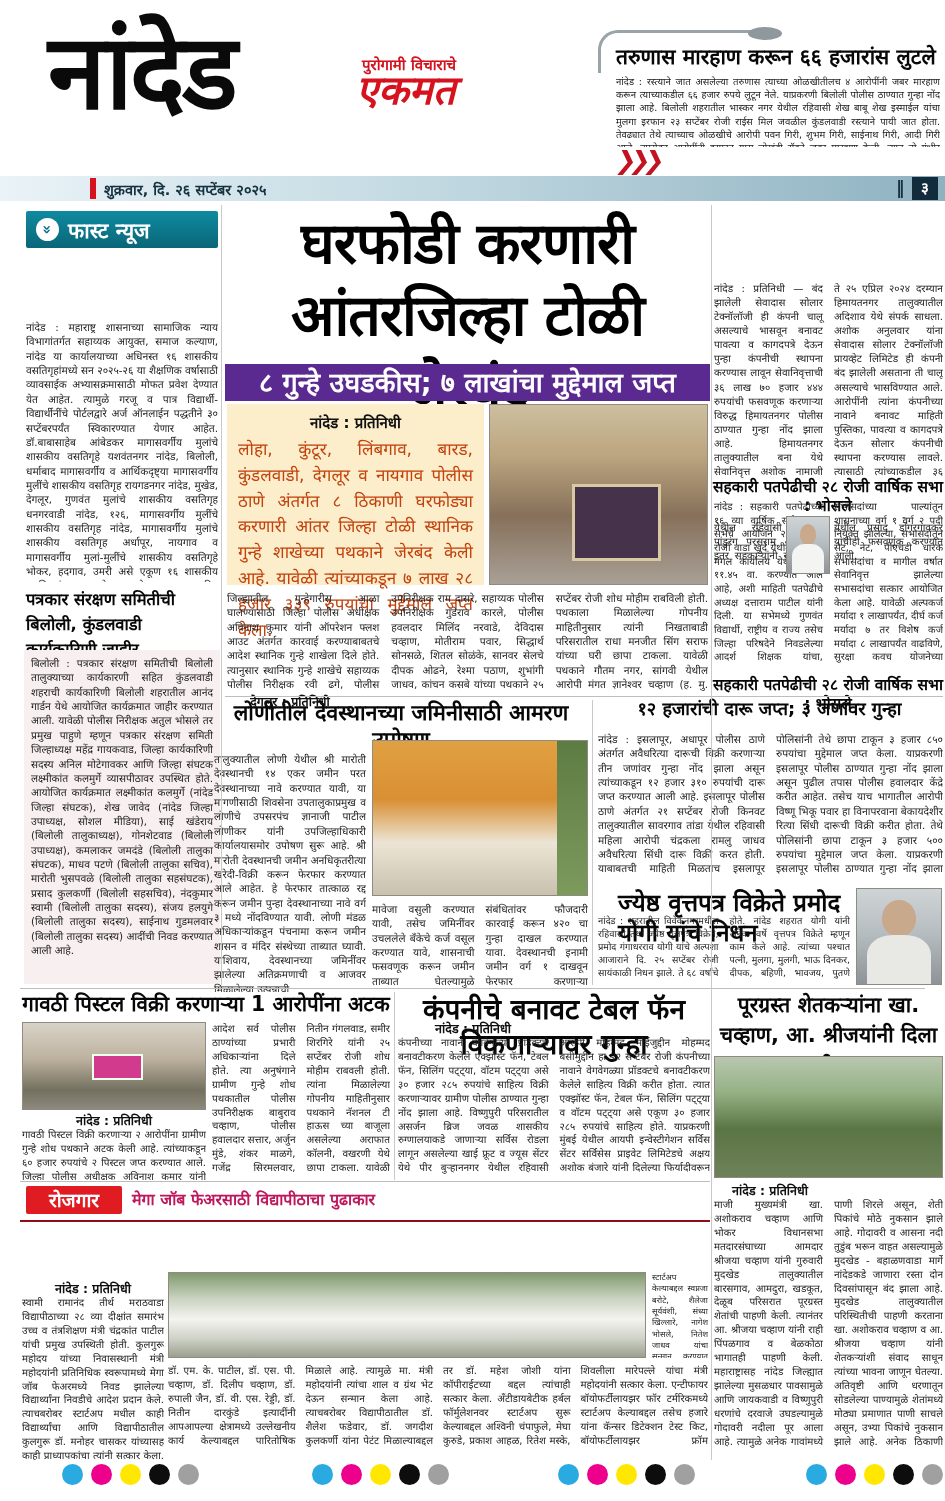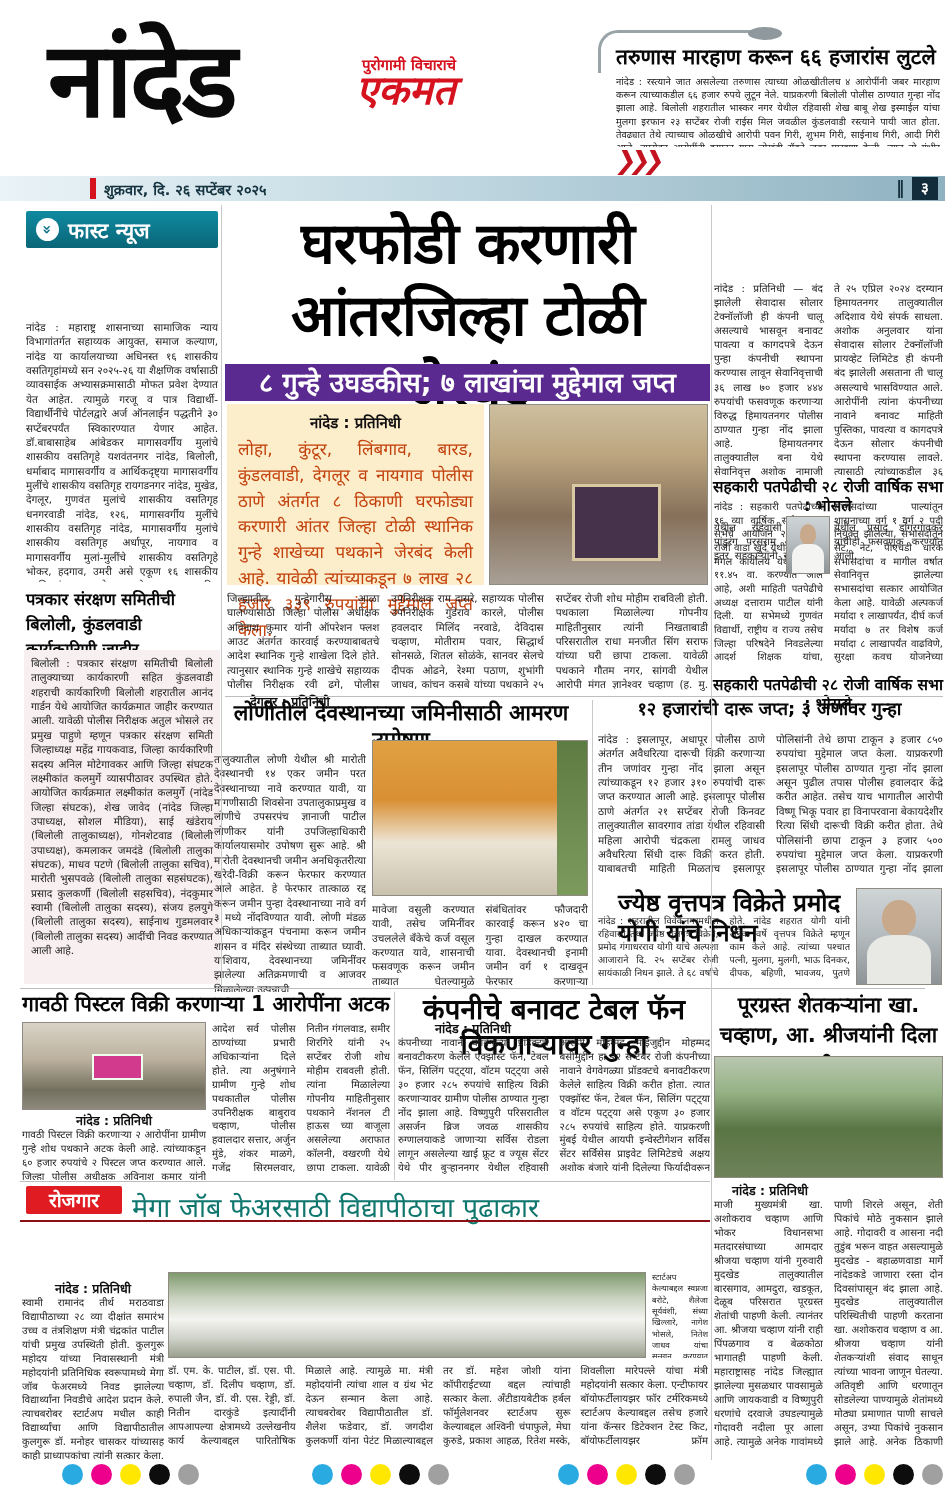--- a/index.html
+++ b/index.html
@@ -38,21 +38,21 @@
   
   .leadhead{font-weight:900;font-size:57px;line-height:1.27;color:#000;text-align:center;letter-spacing:-1px}
   .purpleband{background:#5b2a90;color:#fff;font-weight:800;font-size:27px;text-align:center;line-height:37px}
   .beige{background:#fcedcb;padding:8px 11px;box-sizing:border-box}
   .intro{font-weight:400;font-size:17px;line-height:1.52;text-align:justify;color:#c2410c}
   .chev{color:#c41320;font-weight:900;font-size:25px;letter-spacing:-7px;transform:skewX(-10deg);display:inline-block}
   .corner{border-left:3px solid #9aa4a8;border-top:3px solid #9aa4a8;border-top-left-radius:20px}
   .oval{background:#8f999d;border-radius:50%}
   
   .jobbox{background:#e11b22;color:#fff;font-weight:800;font-size:19px;text-align:center;line-height:28px;border-radius:2px}
-  .jobhead{font-weight:400;font-size:27px;color:#0f766e}
+  .jobhead{font-weight:700;font-size:16px;color:#be185d}
   .redrule{height:2px;background:#8b0f14}
   .patilhead{color:#a0289a;font-weight:900;font-size:40px;text-align:center;line-height:1.25;letter-spacing:-1px}
   
   .dots{display:flex;gap:8px}
   .dot{width:21px;height:21px;border-radius:50%}
   .dc{background:#29abe2}.dm{background:#ec008c}.dy{background:#ffe700}.dk{background:#0d0d0d}.dg{background:#a0a0a0}
   
   .ph-lead{background:linear-gradient(180deg,#cdbf9f 0%,#bca57f 28%,#86705a 62%,#a9a096 100%)}
   .ph-board{position:absolute;left:38%;top:44%;width:38%;height:40%;background:#46324a;border:3px solid #d8c9a2}
   .ph-tent{background:linear-gradient(180deg,#e0a143 0%,#d98f33 38%,#ece5d5 66%,#c9c0ae 100%)}
@@ -63,21 +63,21 @@
   .ph-port{background:linear-gradient(180deg,#cfd4d6 0%,#b7bec2 45%,#8d9397 100%)}
   .face{position:absolute;left:30%;top:12%;width:40%;height:38%;background:#c9a98c;border-radius:50% 50% 46% 46%}
   .torso{position:absolute;left:12%;top:48%;width:76%;height:52%;background:#e8e8e4;border-radius:40% 40% 0 0}
   .ph-grp{background:linear-gradient(180deg,#7f9a6d 0%,#c9d2c0 30%,#f4f4f0 55%,#cfd2c8 78%,#9aa08e 100%)}
 </style>
 </head>
 <body>
 
 <div id="page">
 
-  <div class="abs title-nanded" style="left:48px;top:28px">नांदेड</div>
+  <div class="abs title-nanded" style="left:48px;top:20px">नांदेड</div>
   <div class="abs tagline" style="left:362px;top:54px">पुरोगामी विचाराचे</div>
   <div class="abs brand" style="left:356px;top:70px">एकमत</div>
 
   <div class="abs corner" style="left:598px;top:30px;width:168px;height:40px"></div>
   <div class="abs oval" style="left:748px;top:27px;width:34px;height:13px"></div>
   <div class="abs hl" style="left:616px;top:44px;width:324px;font-size:21px">तरुणास मारहाण करून ६६ हजारांस लुटले</div>
   <div class="abs bd" style="left:616px;top:75px;width:324px;height:72px;font-size:9.6px">नांदेड : रस्त्याने जात असलेल्या तरुणास त्याच्या ओळखीतीलच ४ आरोपींनी जबर मारहाण करून त्याच्याकडील ६६ हजार रुपये लुटून नेले. याप्रकरणी बिलोली पोलीस ठाण्यात गुन्हा नोंद झाला आहे. बिलोली शहरातील भास्कर नगर येथील रहिवासी शेख बाबू शेख इस्माईल यांचा मुलगा इरफान २३ सप्टेंबर रोजी राईस मिल जवळील कुंडलवाडी रस्त्याने पायी जात होता. तेवढ्यात तेथे त्याच्याच ओळखीचे आरोपी पवन गिरी, शुभम गिरी, साईनाथ गिरी, आदी गिरी आले. उपरोक्त आरोपींनी इरफान यास लोखंडी रॉडने जबर मारहाण केली. त्यात तो गंभीर जखमी झाला. यावेळी उपरोक्त आरोपींनी त्याच्याकडील रोख ६६ हजार रुपये सुद्धा लुटून नेले. याप्रकरणी बिलोली पोलीस ठाण्यात गुन्हा नोंद झाला असून पुढील तपास सहाय्यक पोलीस निरीक्षक शिंदे करीत आहेत.</div>
   <div class="abs" style="left:616px;top:146px"><span class="chev">❯❯❯</span></div>
 
   <div class="abs dateband" style="left:0;top:176px;width:945px;height:25px"></div>

